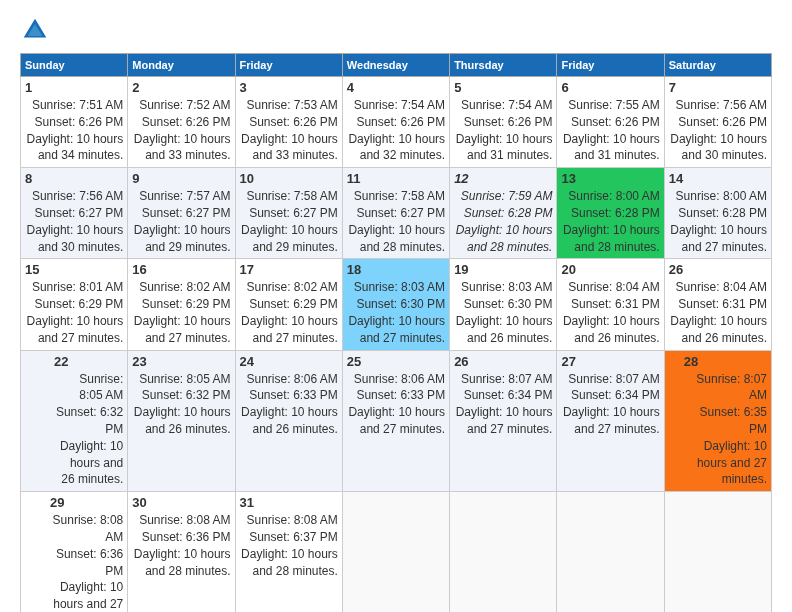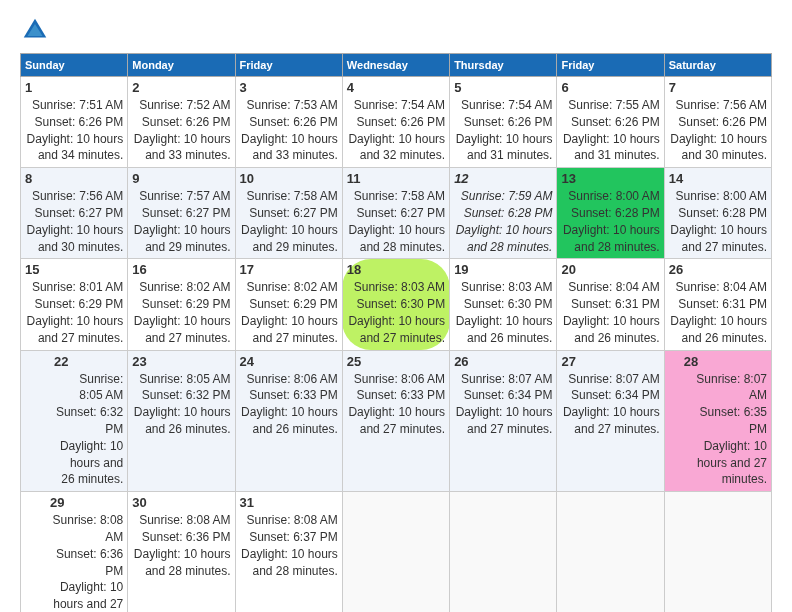--- a/index.html
+++ b/index.html
@@ -194,21 +194,21 @@
             <div class="day-info">Sunrise: 8:01 AM<br>Sunset: 6:29 PM<br>Daylight: 10 hours and 27 minutes.</div>
           </td>
           <td style="background: rgb(255, 255, 255);">
             <span class="day-num">16</span>
             <div class="day-info">Sunrise: 8:02 AM<br>Sunset: 6:29 PM<br>Daylight: 10 hours and 27 minutes.</div>
           </td>
           <td style="background: rgb(255, 255, 255);">
             <span class="day-num">17</span>
             <div class="day-info">Sunrise: 8:02 AM<br>Sunset: 6:29 PM<br>Daylight: 10 hours and 27 minutes.</div>
           </td>
-          <td style="background: #bef264; border-radius: 29px;">
+          <td style="background: #7dd3fc;">
             <span class="day-num">18</span>
             <div class="day-info">Sunrise: 8:03 AM<br>Sunset: 6:30 PM<br>Daylight: 10 hours and 27 minutes.</div>
           </td>
           <td style="background: rgb(255, 255, 255);">
             <span class="day-num">19</span>
             <div class="day-info">Sunrise: 8:03 AM<br>Sunset: 6:30 PM<br>Daylight: 10 hours and 26 minutes.</div>
           </td>
           <td style="background: rgb(255, 255, 255);">
             <span class="day-num">20</span>
             <div class="day-info">Sunrise: 8:04 AM<br>Sunset: 6:31 PM<br>Daylight: 10 hours and 26 minutes.</div>
@@ -236,21 +236,21 @@
             <div class="day-info">Sunrise: 8:06 AM<br>Sunset: 6:33 PM<br>Daylight: 10 hours and 27 minutes.</div>
           </td>
           <td style="background: rgb(240, 244, 250);">
             <span class="day-num">26</span>
             <div class="day-info">Sunrise: 8:07 AM<br>Sunset: 6:34 PM<br>Daylight: 10 hours and 27 minutes.</div>
           </td>
           <td style="background: rgb(240, 244, 250);">
             <span class="day-num">27</span>
             <div class="day-info">Sunrise: 8:07 AM<br>Sunset: 6:34 PM<br>Daylight: 10 hours and 27 minutes.</div>
           </td>
-          <td style="background: #f9a8d4; padding-left: 19px;">
+          <td style="background: #f97316; padding-left: 19px;">
             <span class="day-num">28</span>
             <div class="day-info">Sunrise: 8:07 AM<br>Sunset: 6:35 PM<br>Daylight: 10 hours and 27 minutes.</div>
           </td>
         </tr>
         <tr class="week-row">
           <td style="background: rgb(255, 255, 255); padding-left: 29px;">
             <span class="day-num">29</span>
             <div class="day-info">Sunrise: 8:08 AM<br>Sunset: 6:36 PM<br>Daylight: 10 hours and 27 minutes.</div>
           </td>
           <td style="background: rgb(255, 255, 255);">

